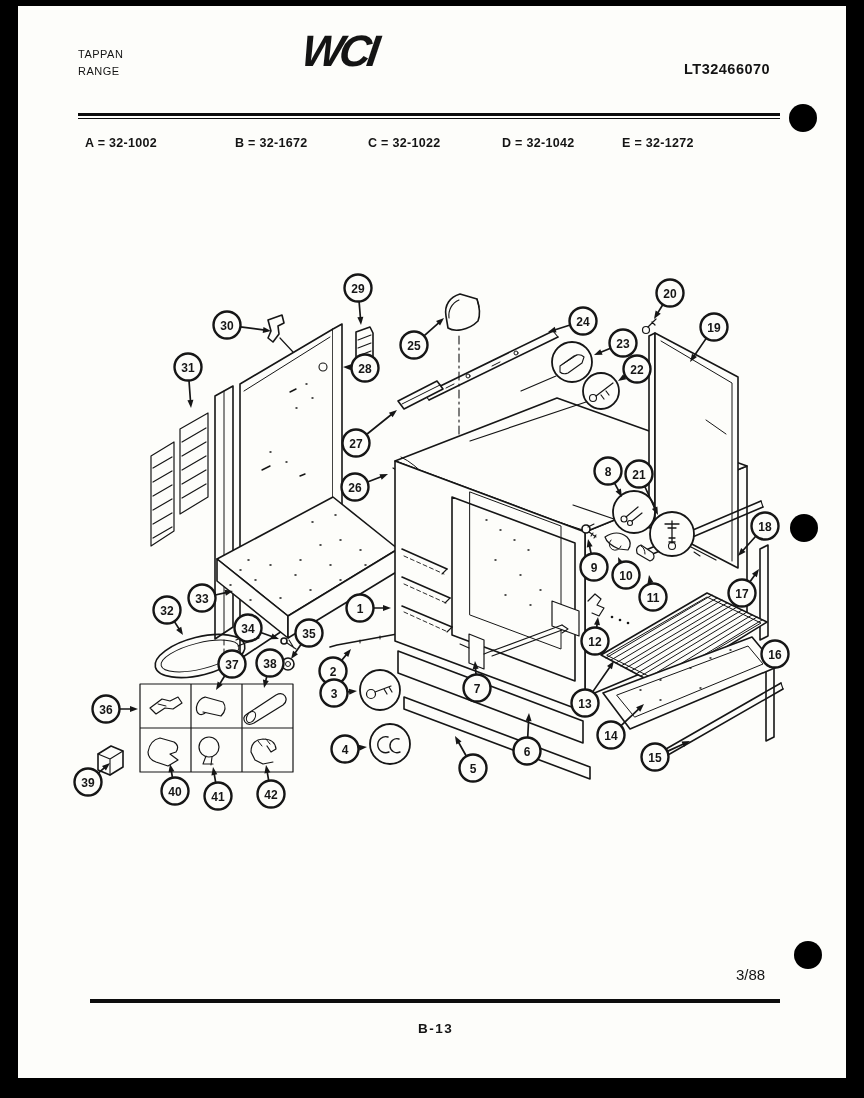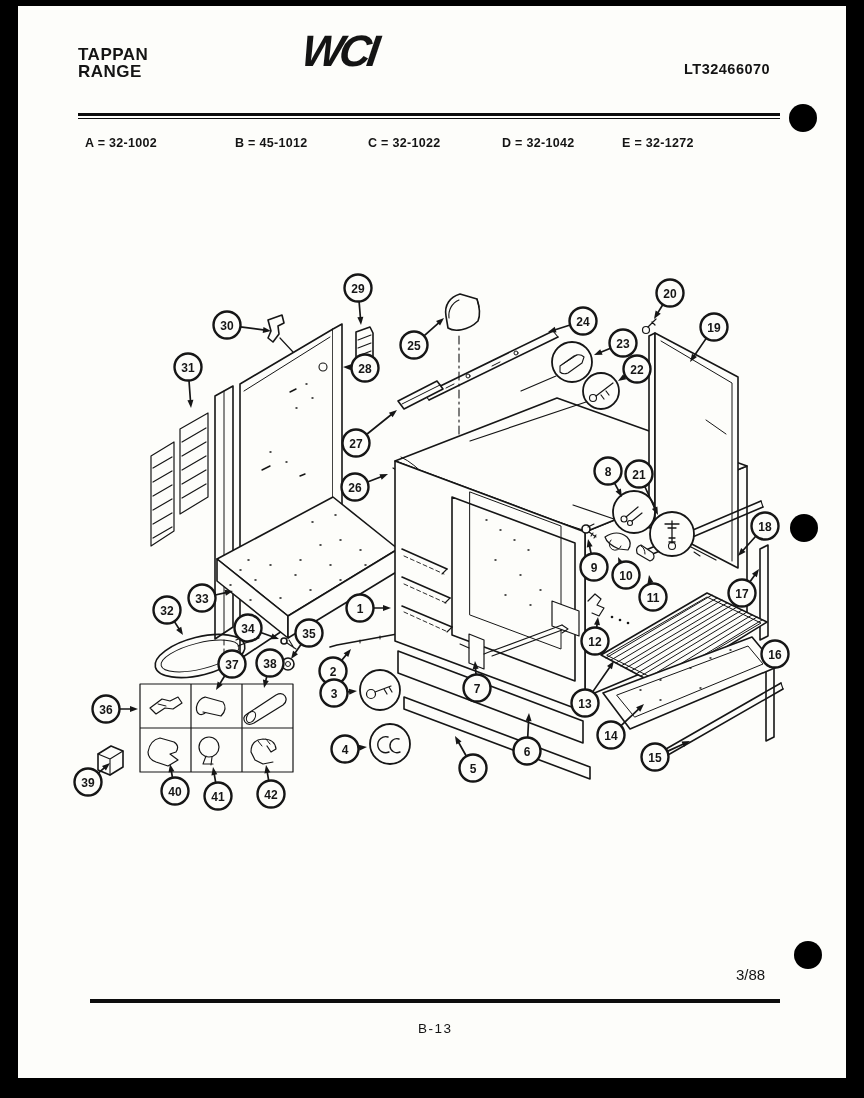--- a/index.html
+++ b/index.html
@@ -10,50 +10,50 @@
     overflow:hidden;
     font-family:"Liberation Sans", sans-serif;
     color:#141414;
   }
   .page {
     position:absolute; left:18px; top:6px;
     width:828px; height:1072px;
     background:#fdfdfa;
   }
   .abs { position:absolute; white-space:nowrap; }
-  .brand { left:60px; top:40px; font-size:17px; font-weight:bold; letter-spacing:.5px; line-height:17px; }
+  .brand { left:60px; top:40px; font-size:11px; font-weight:normal; letter-spacing:.5px; line-height:17px; }
   .logo  { left:284px; top:20px; font-size:44px; font-weight:bold; font-style:italic;
            letter-spacing:-4px; transform:skewX(-8deg); }
   .cat-title { left:362px; top:43px; font-size:17.5px; font-weight:bold; letter-spacing:1.2px; }
   .lt    { left:666px; top:55px; font-size:14.5px; font-weight:bold; letter-spacing:.5px; }
   .rule1 { left:60px; top:107px; width:702px; height:2px;
            border-top:3px solid #0c0c0c; border-bottom:1px solid #0c0c0c; }
   .models { left:0; top:130px; width:828px; height:20px; }
   .model  { position:absolute; top:0; font-size:12.5px; font-weight:bold; letter-spacing:.3px; white-space:nowrap; }
   svg.diagram { position:absolute; left:0; top:0; }
   .rule2 { left:72px; top:993px; width:690px; height:4px; background:#0d0d0d; }
-  .pageno { left:400px; top:1015px; font-size:13.5px; font-weight:normal; letter-spacing:1.5px; }
+  .pageno { left:400px; top:1015px; font-size:13.5px; font-weight:bold; letter-spacing:1.5px; }
   .date   { left:718px; top:960px; font-size:15px; font-weight:normal; }
   .dot { position:absolute; width:28px; height:28px; border-radius:50%; background:#000; }
 </style>
 </head>
 <body>
 
 <div class="page">
 
   <div class="abs brand">
     <div>TAPPAN</div>
     <div>RANGE</div>
   </div>
   <div class="abs logo">WCI</div>
   <div class="abs lt">LT32466070</div>
   <div class="abs rule1"></div>
   <div class="abs models" id="models-row">
       <span class="model" style="left: 67px;">A = 32-1002</span>
-      <span class="model" style="left: 217px;">B = 45-1012</span>
+      <span class="model" style="left: 217px;">B = 32-1672</span>
       <span class="model" style="left: 350px; text-align: right;">C = 32-1022</span>
       <span class="model" style="left: 484px;">D = 32-1042</span>
       <span class="model" style="left: 604px;">E = 32-1272</span>
     </div>
 
   <svg class="diagram" id="diagram-svg" width="828" height="1072" viewBox="18 6 828 1072" xmlns="http://www.w3.org/2000/svg">
     <g stroke="#161616" fill="none" stroke-width="1.6" stroke-linejoin="round" stroke-linecap="round">
 
       <path d="M459,336 V468" stroke-width="1.1" stroke-dasharray="8 4 2 4"></path>
 

